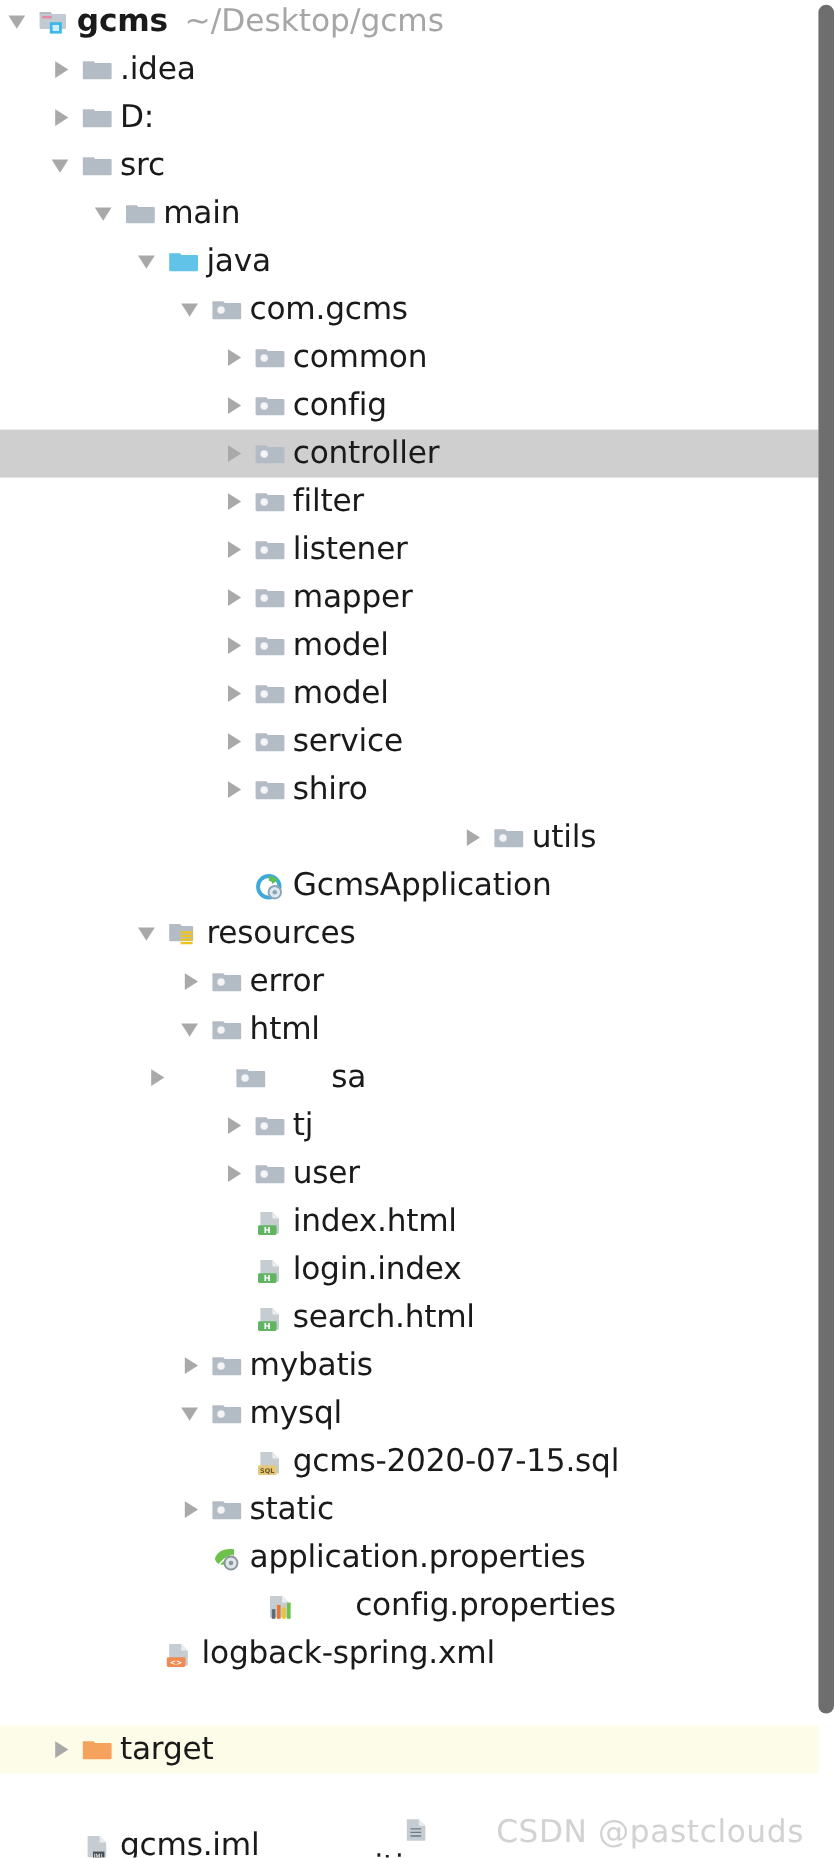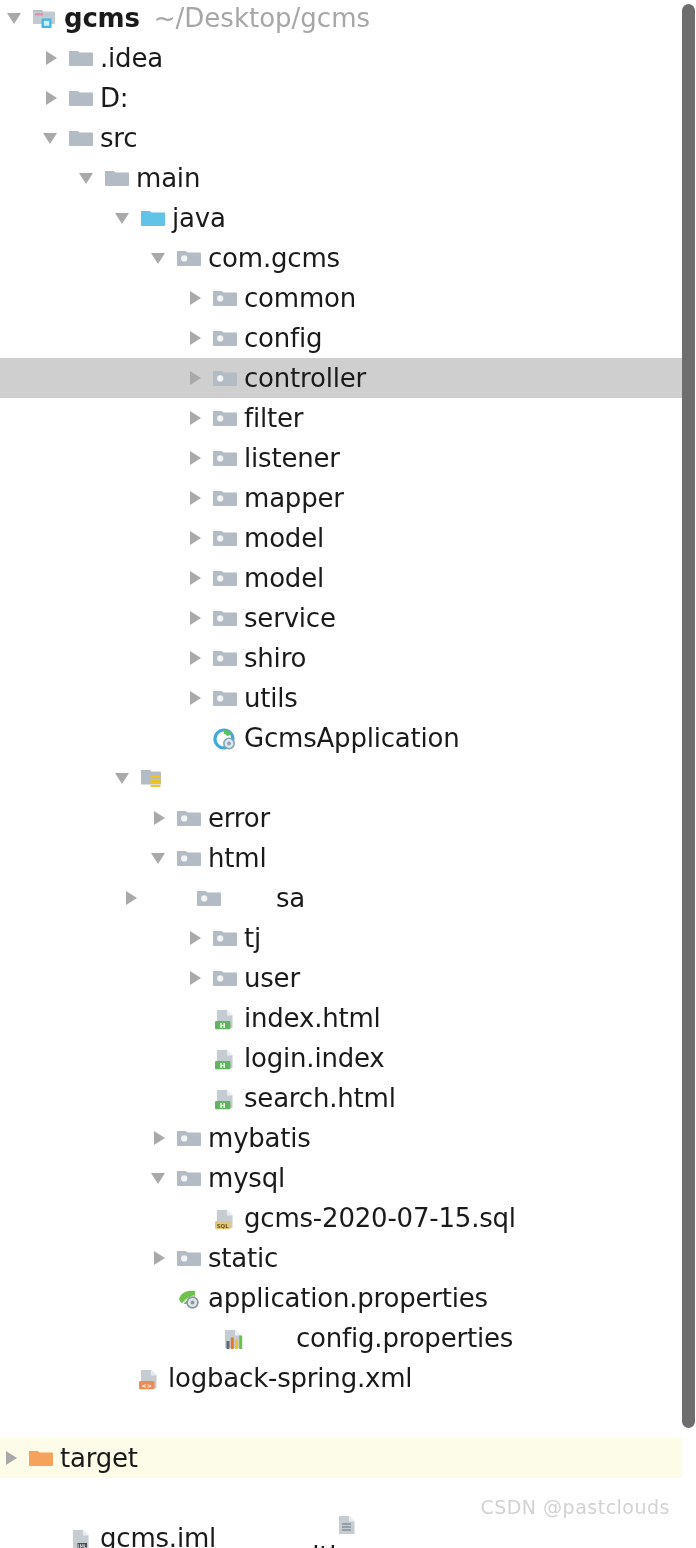--- a/index.html
+++ b/index.html
@@ -93,22 +93,22 @@
     right: 1px;
     top: 4px;
     width: 13px;
     height: 1424px;
     background: #6e6e6e;
     border-radius: 7px;
   }
   #watermark {
     position: absolute;
     right: 26px;
-    bottom: 30px;
-    font-size: 19px;
+    bottom: 6px;
+    font-size: 26px;
     color: #d2d2d2;
     font-family: "DejaVu Sans", "Liberation Sans", sans-serif;
     letter-spacing: 0.5px;
     white-space: nowrap;
   }
 </style>
 </head>
 <body>
 
 <div id="tree">
@@ -290,21 +290,21 @@
       <div class="arrow closed"></div>
       <div class="icon">
         <svg width="28" height="24" viewBox="0 0 28 24">
           <path d="M1 4 h9 l2.2 2.6 H1 Z" fill="#b3bcc4"></path>
           <rect x="1" y="5.6" width="24" height="13.4" rx="1" fill="#b3bcc4"></rect>
           <circle cx="8.2" cy="11.4" r="3.1" fill="#f2f4f6"></circle>
         </svg>
       </div>
       <span class="label">shiro</span>
     </div>
-    <div class="row" style="top: 678px; padding-left: 184px;">
+    <div class="row" style="top: 678px; padding-left: 184px; justify-content: center;">
       <div class="arrow closed"></div>
       <div class="icon">
         <svg width="28" height="24" viewBox="0 0 28 24">
           <path d="M1 4 h9 l2.2 2.6 H1 Z" fill="#b3bcc4"></path>
           <rect x="1" y="5.6" width="24" height="13.4" rx="1" fill="#b3bcc4"></rect>
           <circle cx="8.2" cy="11.4" r="3.1" fill="#f2f4f6"></circle>
         </svg>
       </div>
       <span class="label">utils</span>
     </div>
@@ -328,20 +328,21 @@
           <path d="M1 3 h9 l2.2 2.6 H1 Z" fill="#b3bcc4"></path>
           <rect x="1" y="4.6" width="20" height="12.8" rx="1" fill="#b3bcc4"></rect>
           <g fill="#f0c419">
             <rect x="10.5" y="9" width="10" height="1.9"></rect>
             <rect x="10.5" y="12" width="10" height="1.9"></rect>
             <rect x="10.5" y="15" width="10" height="1.9"></rect>
             <rect x="10.5" y="18" width="10" height="1.9"></rect>
           </g>
         </svg>
       </div>
+      <span class="label">resources</span>
     </div>
     <div class="row" style="top: 798px; padding-left: 148px;">
       <div class="arrow closed"></div>
       <div class="icon">
         <svg width="28" height="24" viewBox="0 0 28 24">
           <path d="M1 4 h9 l2.2 2.6 H1 Z" fill="#b3bcc4"></path>
           <rect x="1" y="5.6" width="24" height="13.4" rx="1" fill="#b3bcc4"></rect>
           <circle cx="8.2" cy="11.4" r="3.1" fill="#f2f4f6"></circle>
         </svg>
       </div>
@@ -503,21 +504,21 @@
       <div class="icon">
         <svg width="28" height="24" viewBox="0 0 28 24">
           <path d="M5 3 h10 l5.5 5.5 V21 H5 Z" fill="#c5ccd2"></path>
           <path d="M15 3 l5.5 5.5 H15 Z" fill="#e9edf0"></path>
           <rect x="3" y="14" width="15.5" height="8.2" rx="1.2" fill="#ef8b52"></rect>
           <text x="10.7" y="20.7" font-family="DejaVu Sans, sans-serif" font-size="6.2" font-weight="bold" fill="#ffffff" text-anchor="middle">&lt;&gt;</text>
         </svg>
       </div>
       <span class="label">logback-spring.xml</span>
     </div>
-    <div class="row excluded" style="top: 1438px; ">
+    <div class="row excluded" style="top: 1438px; padding-left: 40px;">
       <div class="arrow closed"></div>
       <div class="icon">
         <svg width="28" height="24" viewBox="0 0 28 24">
           <path d="M1 4 h9 l2.2 2.6 H1 Z" fill="#f5a35c"></path>
           <rect x="1" y="5.6" width="24" height="13.4" rx="1" fill="#f5a35c"></rect>
         </svg>
       </div>
       <span class="label">target</span>
     </div>
     <div class="row" style="top: 1478px;  flex-direction: column;">

